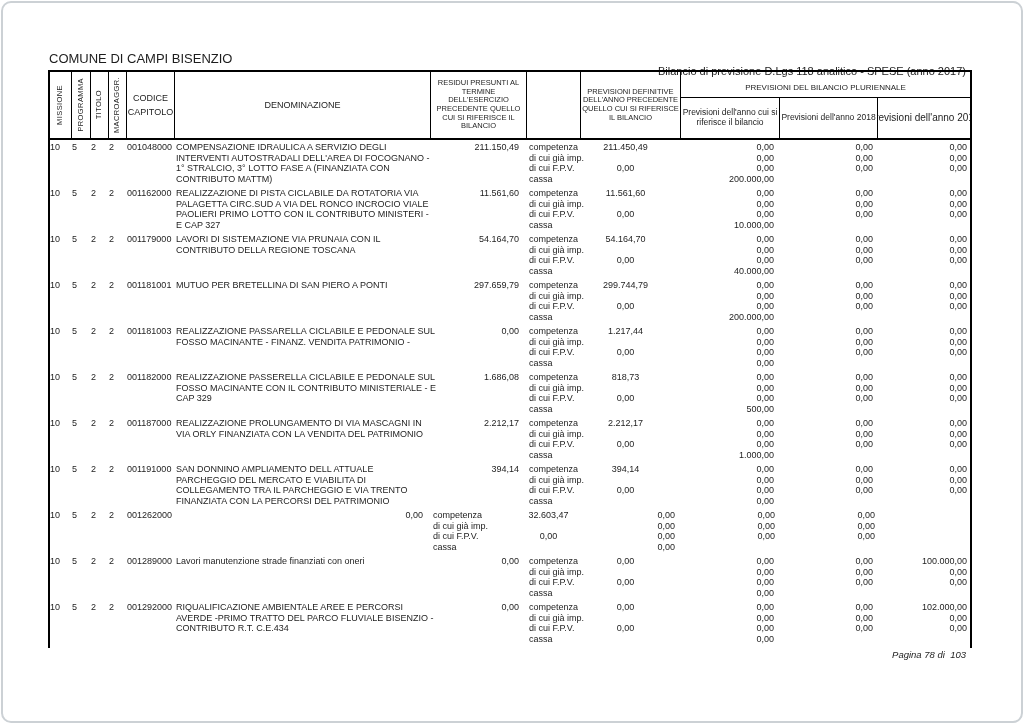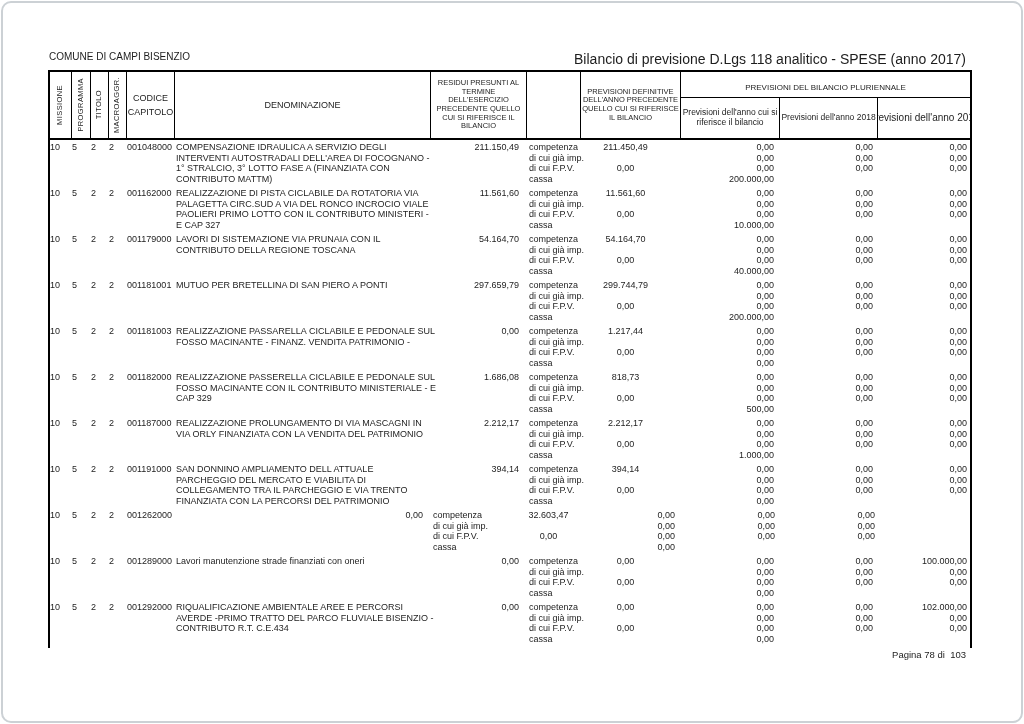--- a/index.html
+++ b/index.html
@@ -4,23 +4,23 @@
 <style>
   html,body { margin:0; padding:0; }
   body {
     width:1024px; height:724px; background:#ffffff; position:relative;
     font-family:"Liberation Sans", sans-serif; color:#1d1d1d; overflow:hidden;
   }
   .frame {
     position:absolute; inset:1px; border:2px solid #ccd1d5; border-radius:10px;
     pointer-events:none;
   }
-  .page-header-left  { position:absolute; left:49px;  top:51px; font-size:10px; }
-  .page-header-right { position:absolute; right:58px; top:51px; font-size:14px;text-align:center; }
-  .page-footer { position:absolute; right:58px; top:649px; font-size:9.5px; white-space:pre; }
+  .page-header-left  { position:absolute; left:49px;  top:51px; font-size:13px; }
+  .page-header-right { position:absolute; right:58px; top:65px; font-size:11px;text-align:center; }
+  .page-footer { position:absolute; right:58px; top:649px; font-size:9.5px; font-style:italic; white-space:pre; }
 
   .table { position:absolute; left:48px; top:70px; width:924px; }
   .cols {
     display:grid;
     grid-template-columns:22px 19px 18px 18px 48px 256px 96px 54px 100px 99px 98px 92px;
   }
   .thead {
     border:2px solid #000; box-sizing:border-box;
     grid-template-rows:26px 40px;
   }

